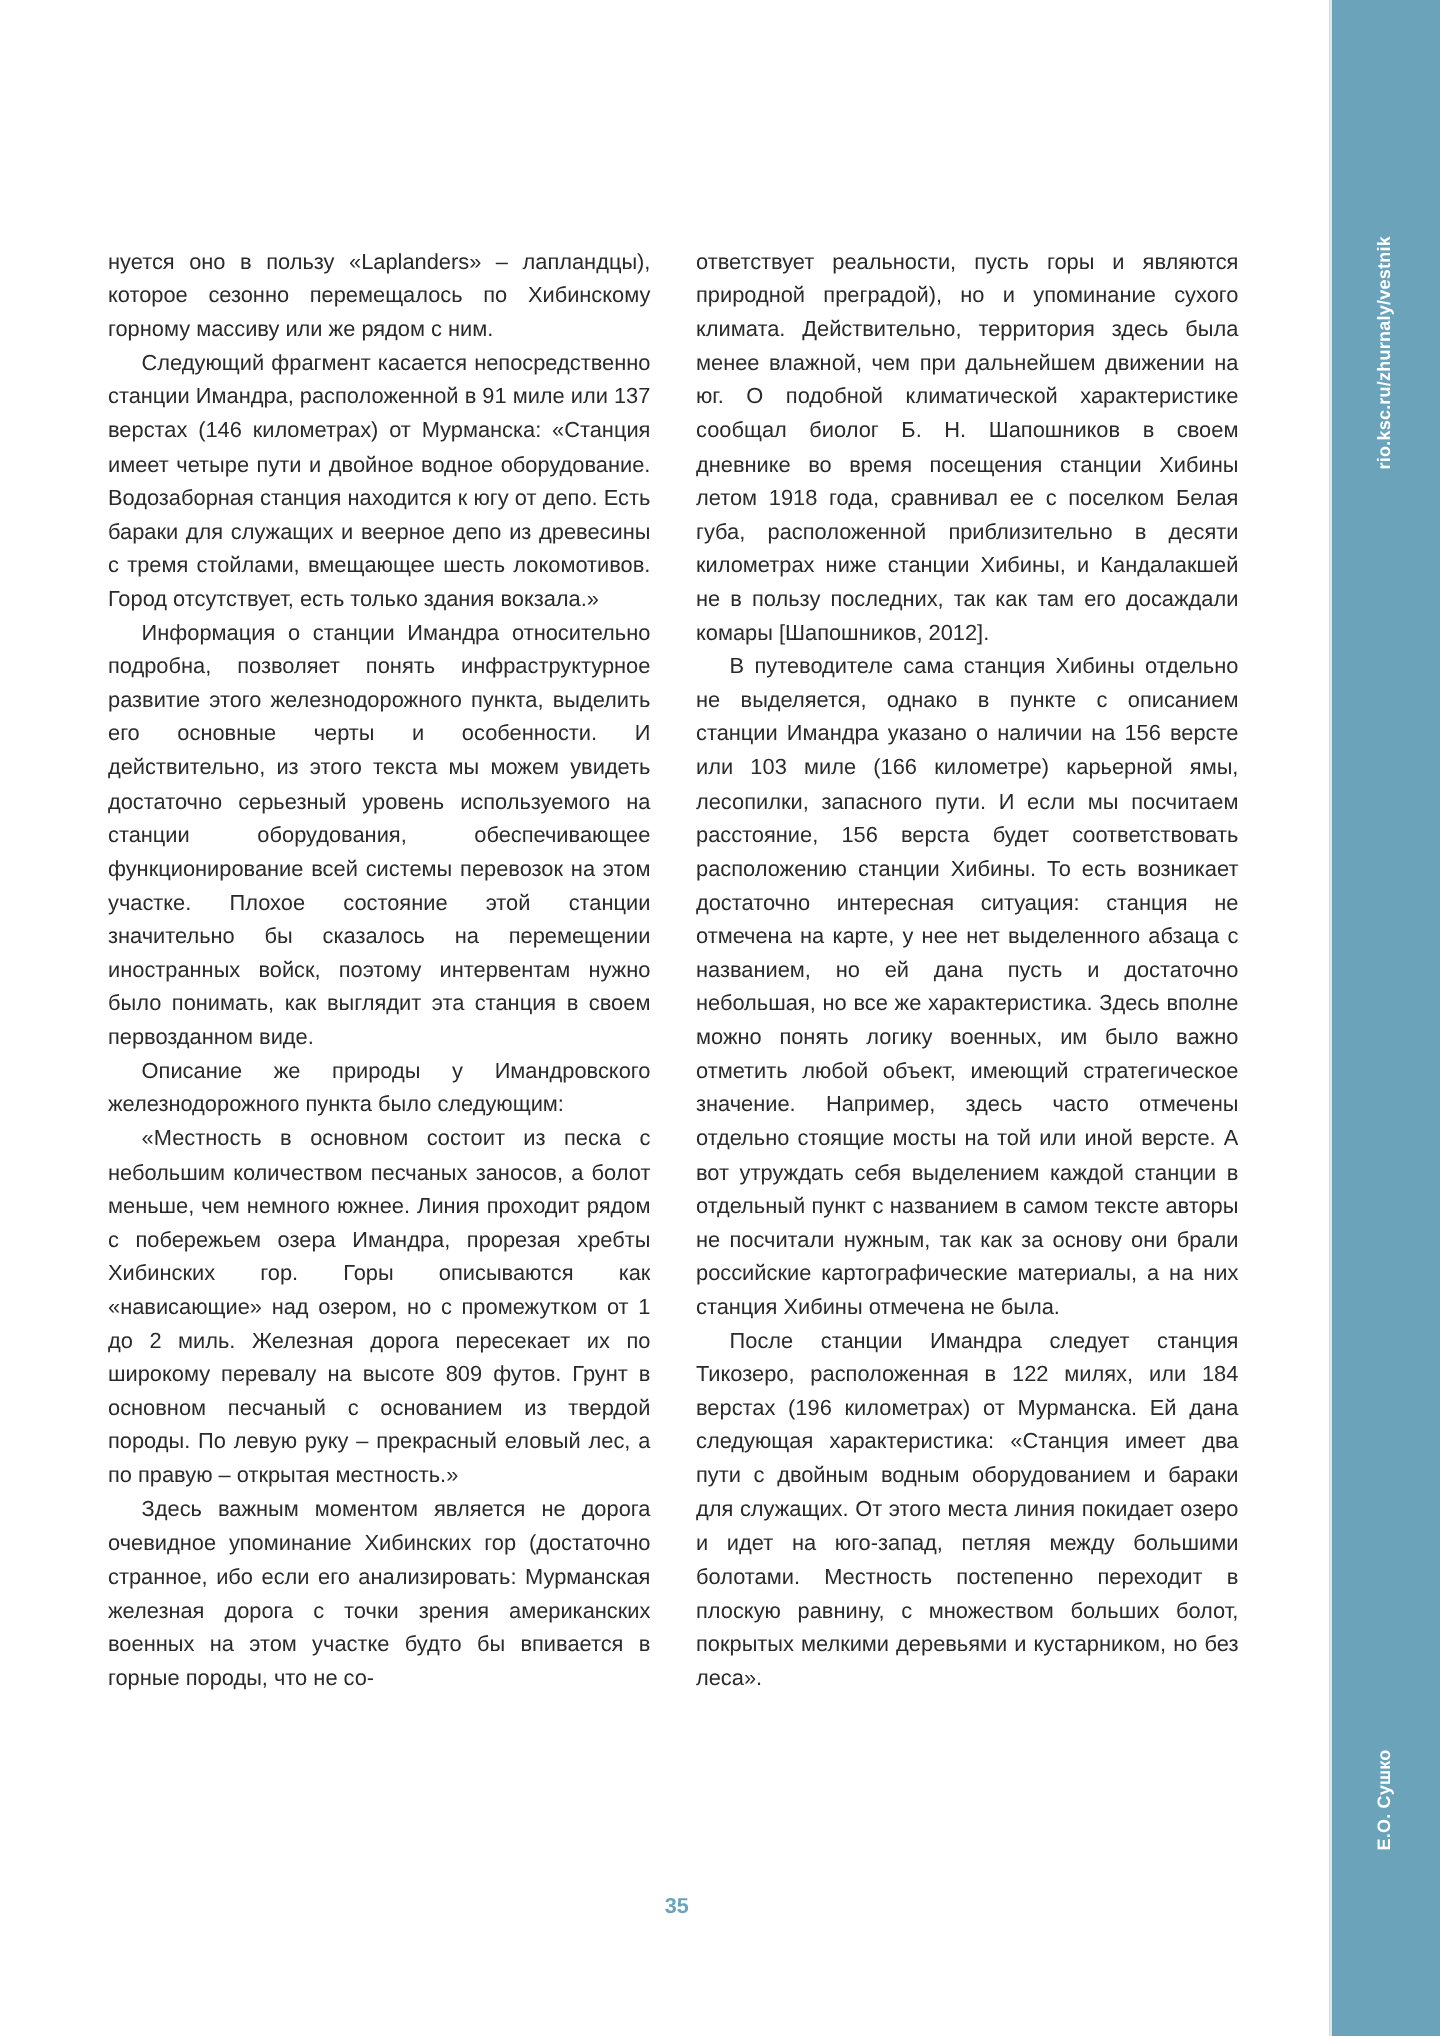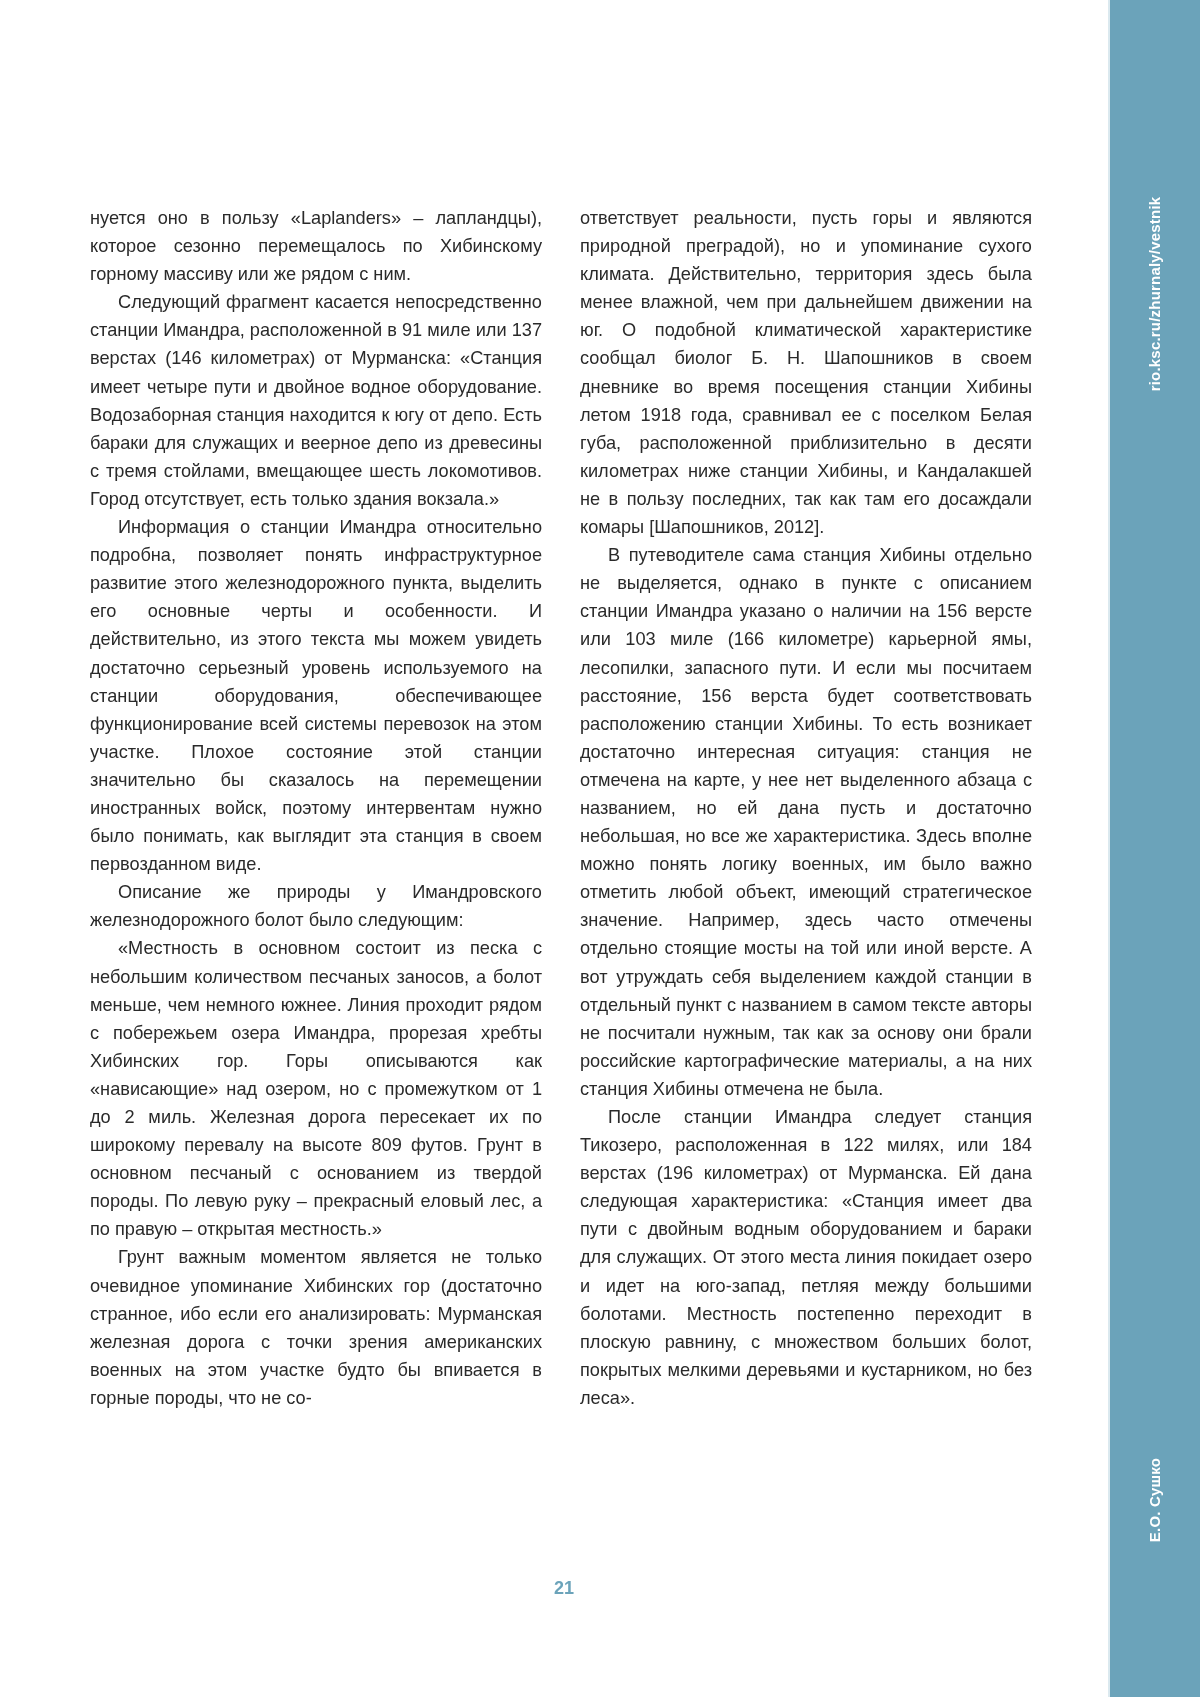--- a/index.html
+++ b/index.html
@@ -47,24 +47,24 @@
 <div class="sidebar">
   <div class="edge"></div>
   <div class="vtext url">rio.ksc.ru/zhurnaly/vestnik</div>
   <div class="vtext author">Е.О. Сушко</div>
 </div>
 
 <div class="col left">
   <p>нуется оно в пользу «Laplanders» – лапландцы), которое сезонно перемещалось по Хибинскому горному массиву или же рядом с ним.</p>
   <p class="ind">Следующий фрагмент касается непосредственно станции Имандра, расположенной в 91 миле или 137 верстах (146 километрах) от Мурманска: «Станция имеет четыре пути и двойное водное оборудование. Водозаборная станция находится к югу от депо. Есть бараки для служащих и веерное депо из древесины с тремя стойлами, вмещающее шесть локомотивов. Город отсутствует, есть только здания вокзала.»</p>
   <p class="ind">Информация о станции Имандра относительно подробна, позволяет понять инфраструктурное развитие этого железнодорожного пункта, выделить его основные черты и особенности. И действительно, из этого текста мы можем увидеть достаточно серьезный уровень используемого на станции оборудования, обеспечивающее функционирование всей системы перевозок на этом участке. Плохое состояние этой станции значительно бы сказалось на перемещении иностранных войск, поэтому интервентам нужно было понимать, как выглядит эта станция в своем первозданном виде.</p>
-  <p class="ind">Описание же природы у Имандровского железнодорожного болот было следующим:</p>
+  <p class="ind">Описание же природы у Имандровского железнодорожного пункта было следующим:</p>
   <p class="quote">«Местность в основном состоит из песка с небольшим количеством песчаных заносов, а болот меньше, чем немного южнее. Линия проходит рядом с побережьем озера Имандра, прорезая хребты Хибинских гор. Горы описываются как «нависающие» над озером, но с промежутком от 1 до 2 миль. Железная дорога пересекает их по широкому перевалу на высоте 809 футов. Грунт в основном песчаный с основанием из твердой породы. По левую руку – прекрасный еловый лес, а по правую – открытая местность.»</p>
-  <p class="ind">Грунт важным моментом является не только очевидное упоминание Хибинских гор (достаточно странное, ибо если его анализировать: Мурманская железная дорога с точки зрения американских военных на этом участке будто бы впивается в горные породы, что не со-</p>
+  <p class="ind">Здесь важным моментом является не дорога очевидное упоминание Хибинских гор (достаточно странное, ибо если его анализировать: Мурманская железная дорога с точки зрения американских военных на этом участке будто бы впивается в горные породы, что не со-</p>
 </div>
 
 <div class="col right">
   <p>ответствует реальности, пусть горы и являются природной преградой), но и упоминание сухого климата. Действительно, территория здесь была менее влажной, чем при дальнейшем движении на юг. О подобной климатической характеристике сообщал биолог Б. Н. Шапошников в своем дневнике во время посещения станции Хибины летом 1918 года, сравнивал ее с поселком Белая губа, расположенной приблизительно в десяти километрах ниже станции Хибины, и Кандалакшей не в пользу последних, так как там его досаждали комары [Шапошников, 2012].</p>
   <p class="ind">В путеводителе сама станция Хибины отдельно не выделяется, однако в пункте с описанием станции Имандра указано о наличии на 156 версте или 103 миле (166 километре) карьерной ямы, лесопилки, запасного пути. И если мы посчитаем расстояние, 156 верста будет соответствовать расположению станции Хибины. То есть возникает достаточно интересная ситуация: станция не отмечена на карте, у нее нет выделенного абзаца с названием, но ей дана пусть и достаточно небольшая, но все же характеристика. Здесь вполне можно понять логику военных, им было важно отметить любой объект, имеющий стратегическое значение. Например, здесь часто отмечены отдельно стоящие мосты на той или иной версте. А вот утруждать себя выделением каждой станции в отдельный пункт с названием в самом тексте авторы не посчитали нужным, так как за основу они брали российские картографические материалы, а на них станция Хибины отмечена не была.</p>
   <p class="ind">После станции Имандра следует станция Тикозеро, расположенная в 122 милях, или 184 верстах (196 километрах) от Мурманска. Ей дана следующая характеристика: «Станция имеет два пути с двойным водным оборудованием и бараки для служащих. От этого места линия покидает озеро и идет на юго-запад, петляя между большими болотами. Местность постепенно переходит в плоскую равнину, с множеством больших болот, покрытых мелкими деревьями и кустарником, но без леса».</p>
 </div>
 
-<div class="page-num">21</div>
+<div class="page-num">35</div>
 
 </body></html>

